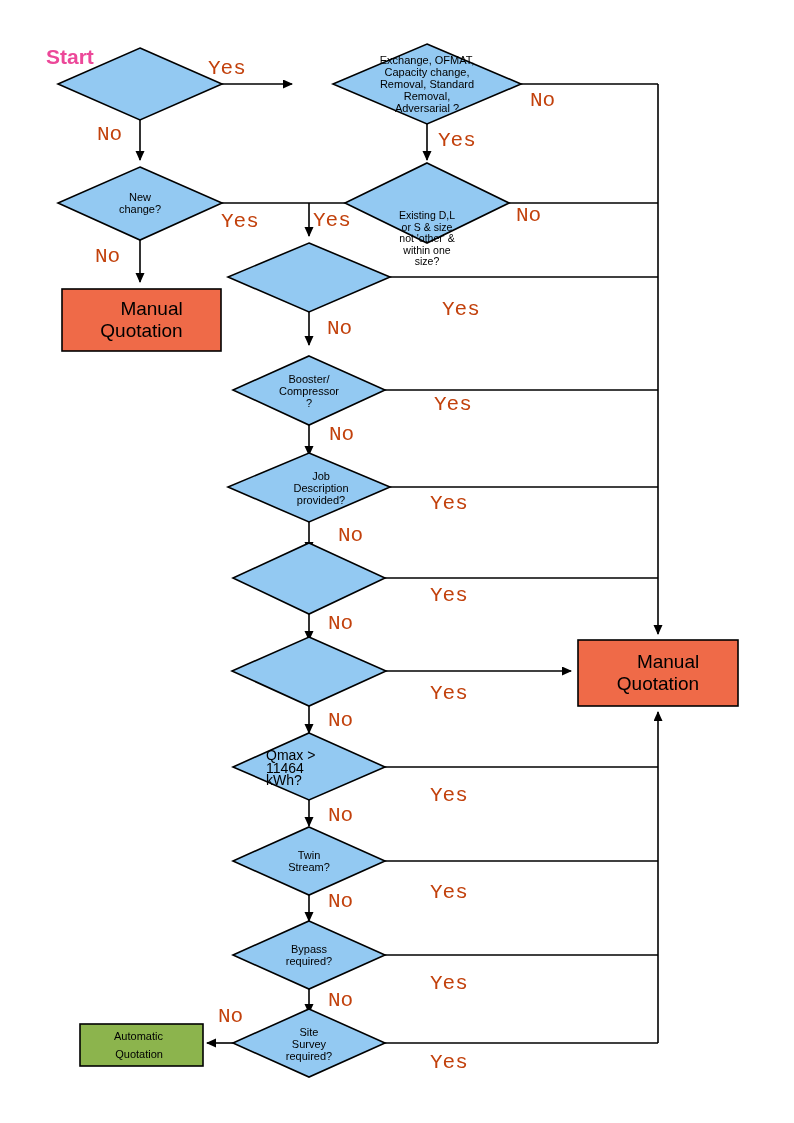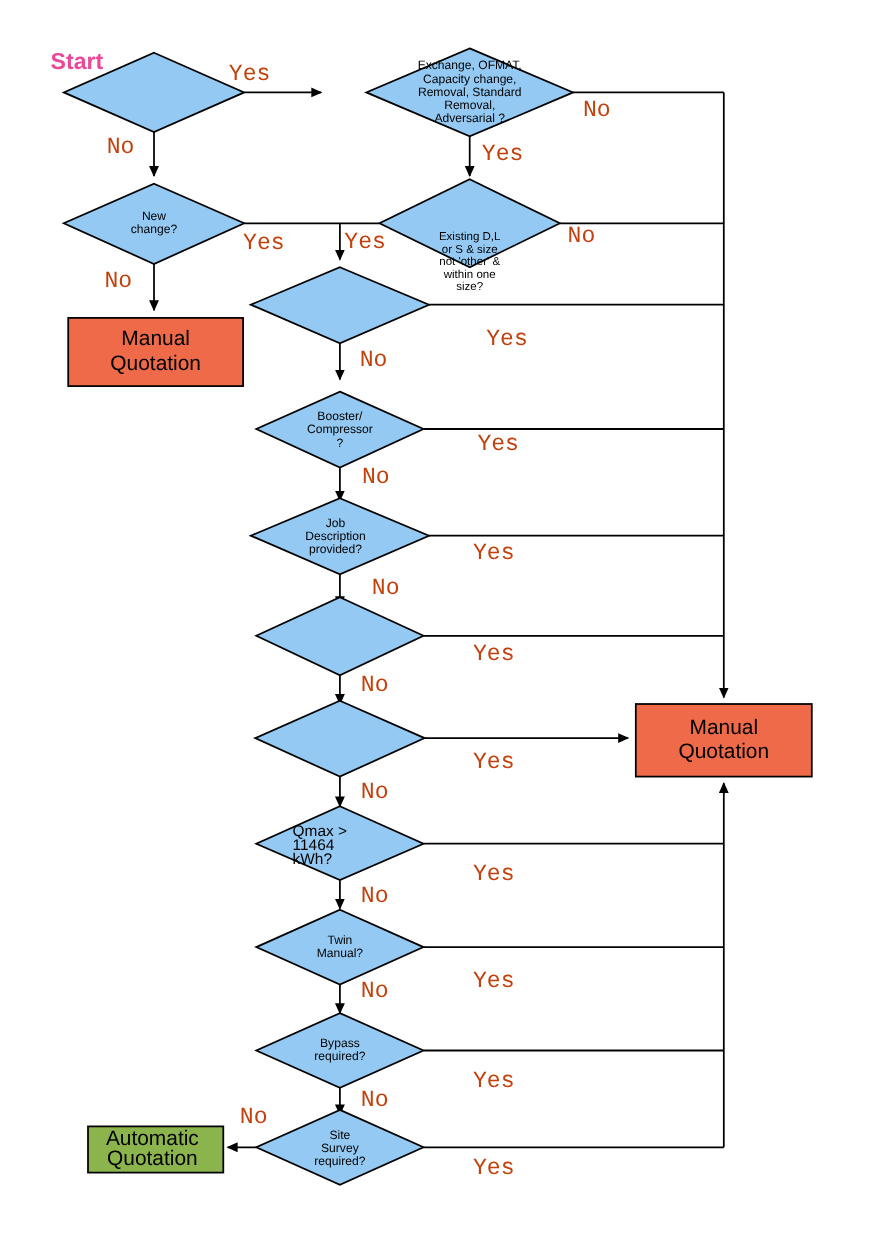--- a/index.html
+++ b/index.html
@@ -8,21 +8,21 @@
   #stage{position:absolute;left:0;top:0;width:794px;height:1123px;}
   svg#flow{position:absolute;left:0;top:0;width:794px;height:1123px;}
 
   .node-label{
     position:absolute;display:flex;align-items:center;justify-content:center;
     text-align:center;pointer-events:none;white-space:pre-line;
     font-family:"Liberation Sans", sans-serif;color:#000;
   }
   .dia-text{font-size:11px;line-height:12px;}
   .dia-text.small{font-size:10.5px;line-height:11.5px;}
-  .box-text{font-size:19px;line-height:22px;}
+  .box-text{font-size:19px;line-height:22px;text-align:right;}
   .edge-label{
     position:absolute;font-size:21px;line-height:21px;color:#c2410c;
     font-family:Liberation Mono, monospace;white-space:nowrap;
   }
   .start-label{
     position:absolute;font-size:21px;font-weight:bold;color:#ec4899;
     font-family:"Liberation Sans", sans-serif;white-space:nowrap;
   }
   .qmax{font-size:14px;line-height:12.5px;text-align:left;justify-content:flex-start;}
 </style>
@@ -119,39 +119,39 @@
   <div class="node-label dia-text" style="left:58px;top:183px;width:164px;height:40px;">New
 change?</div>
   <div class="node-label dia-text small" style="left:350px;top:169px;width:154px;height:68px;margin-top:36px;">Existing D,L
 or S &amp; size
 not 'other' &amp;
 within one
 size?</div>
   <div class="node-label dia-text" style="left:234px;top:370px;width:150px;height:42px;">Booster/
 Compressor
 ?</div>
-  <div class="node-label dia-text" style="left:228px;top:467px;width:154px;height:42px;">Job
+  <div class="node-label dia-text" style="left:244px;top:467px;width:154px;height:42px;">Job
 Description
 provided?</div>
   <div class="node-label dia-text qmax" style="left:266px;top:747px;width:118px;height:42px;">Qmax &gt;
 11464
 kWh?</div>
   <div class="node-label dia-text" style="left:234px;top:846px;width:150px;height:30px;">Twin
-Manual?</div>
+Stream?</div>
   <div class="node-label dia-text" style="left:234px;top:940px;width:150px;height:30px;">Bypass
 required?</div>
   <div class="node-label dia-text" style="left:234px;top:1023px;width:150px;height:42px;">Site
 Survey
 required?</div>
 
   <div class="node-label box-text" style="left:62px;top:289px;width:159px;height:62px;">Manual
 Quotation</div>
   <div class="node-label box-text" style="left:578px;top:640px;width:160px;height:66px;">Manual
 Quotation</div>
-  <div class="node-label box-text" style="left:80px;top:1024px;width:117px;height:42px;font-size:19px;line-height:18px;">Automatic
+  <div class="node-label box-text" style="left:80px;top:1024px;width:117px;height:42px;font-size:11px;line-height:18px;">Automatic
 Quotation</div>
 
   <div class="start-label" style="left:46px;top:45px;">Start</div>
 
   <div class="edge-label" style="left:208px;top:58px;">Yes</div>
   <div class="edge-label" style="left:97px;top:124px;">No</div>
 
   <div class="edge-label" style="left:530px;top:90px;">No</div>
   <div class="edge-label" style="left:438px;top:130px;">Yes</div>
 

